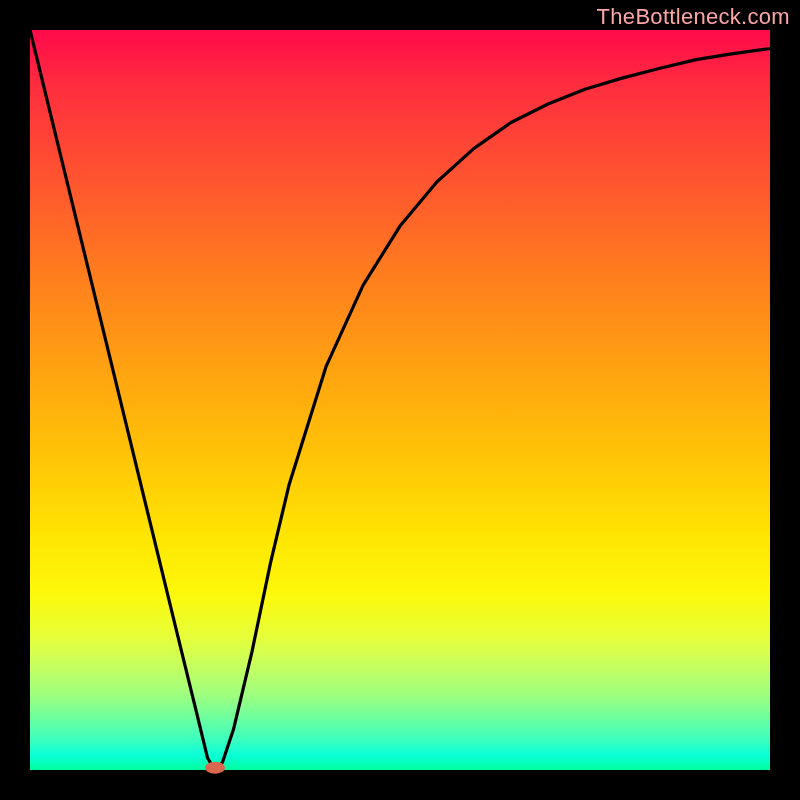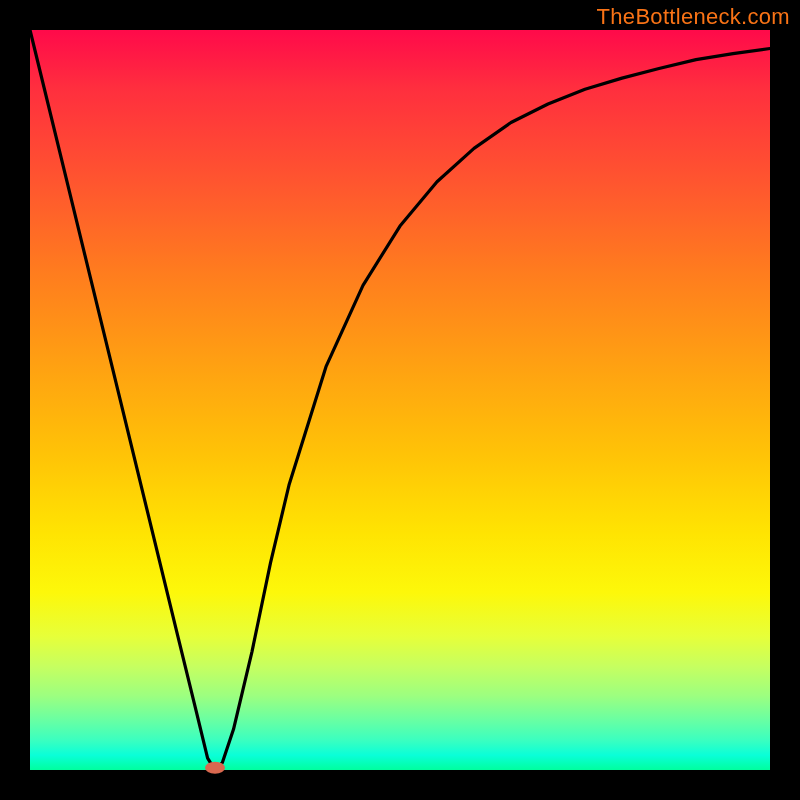--- a/index.html
+++ b/index.html
@@ -47,21 +47,21 @@
     width: 740px;
     height: 740px;
     overflow: visible;
   }
   .watermark {
     position: absolute;
     top: 4px;
     right: 10px;
     font-size: 22px;
     font-weight: 500;
-    color: #f97316;
+    color: #fca5a5;
     letter-spacing: 0.3px;
     user-select: none;
   }
 </style>
 </head>
 <body>
 
 <div class="frame">
   <div class="watermark">TheBottleneck.com</div>
 

